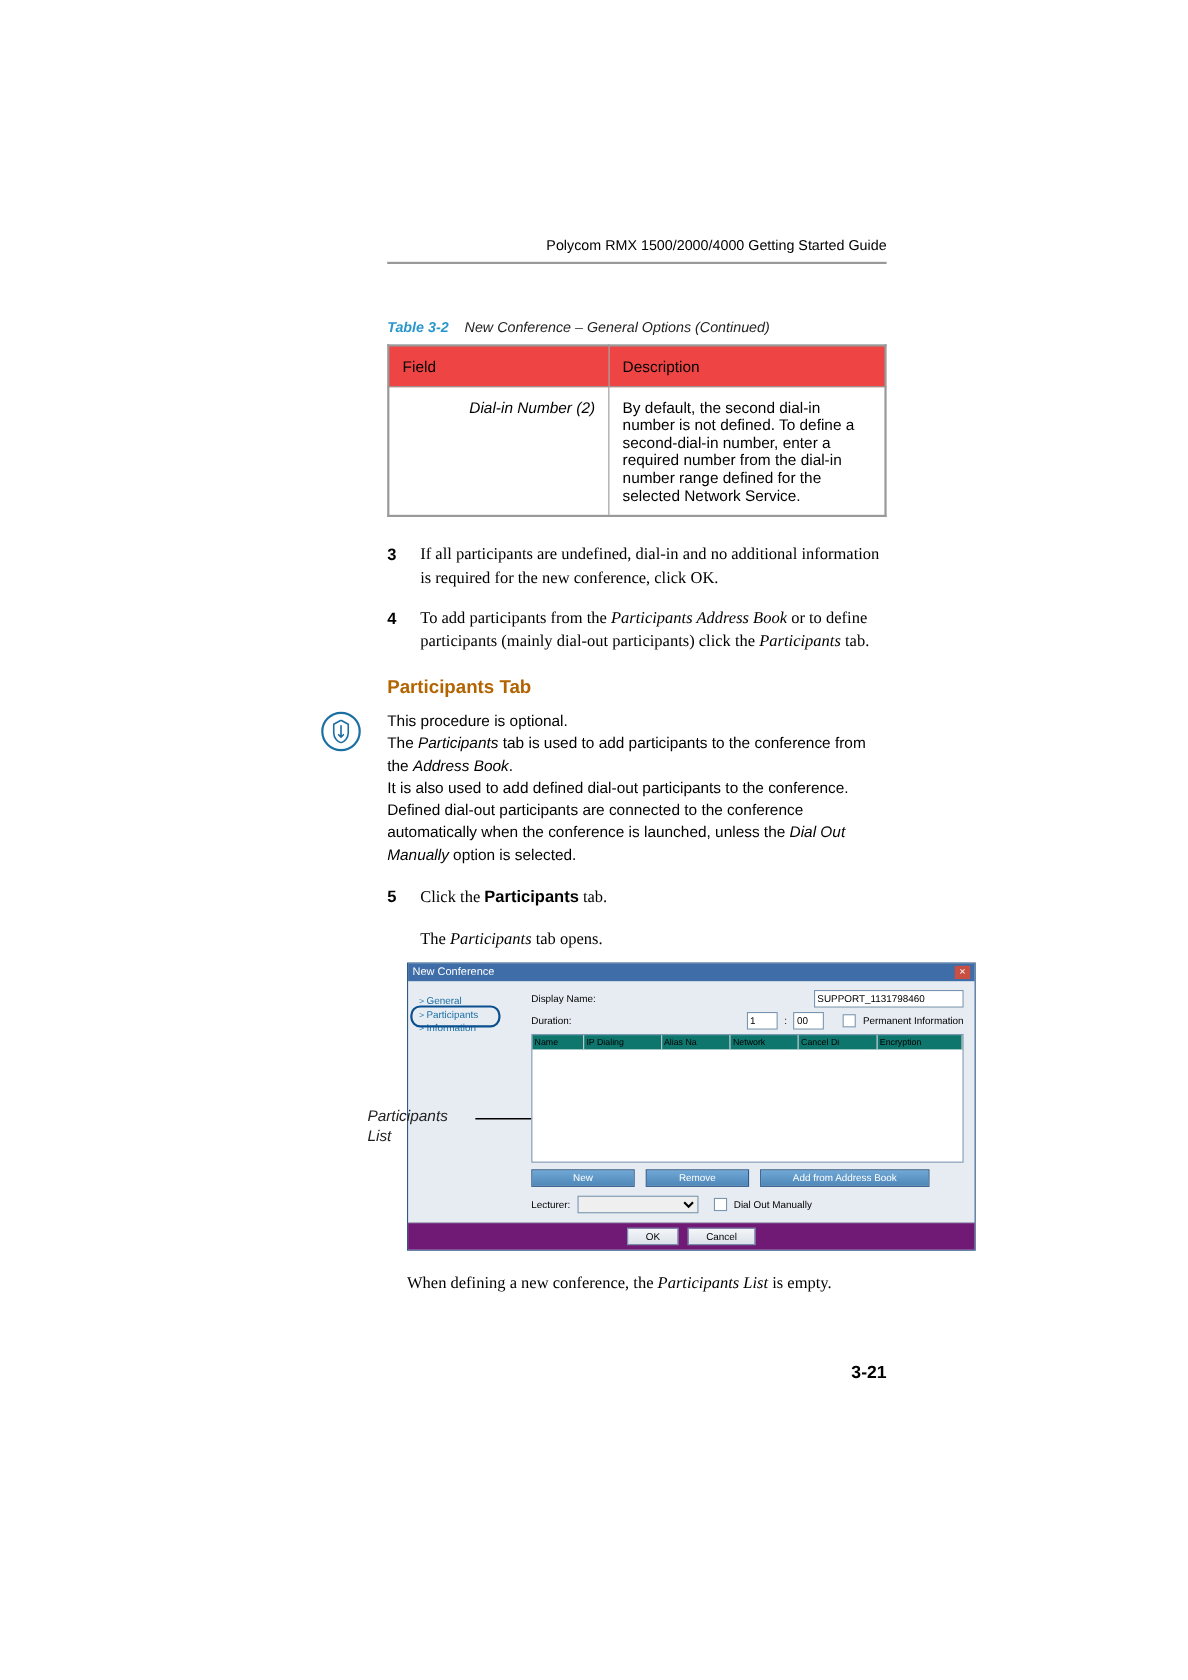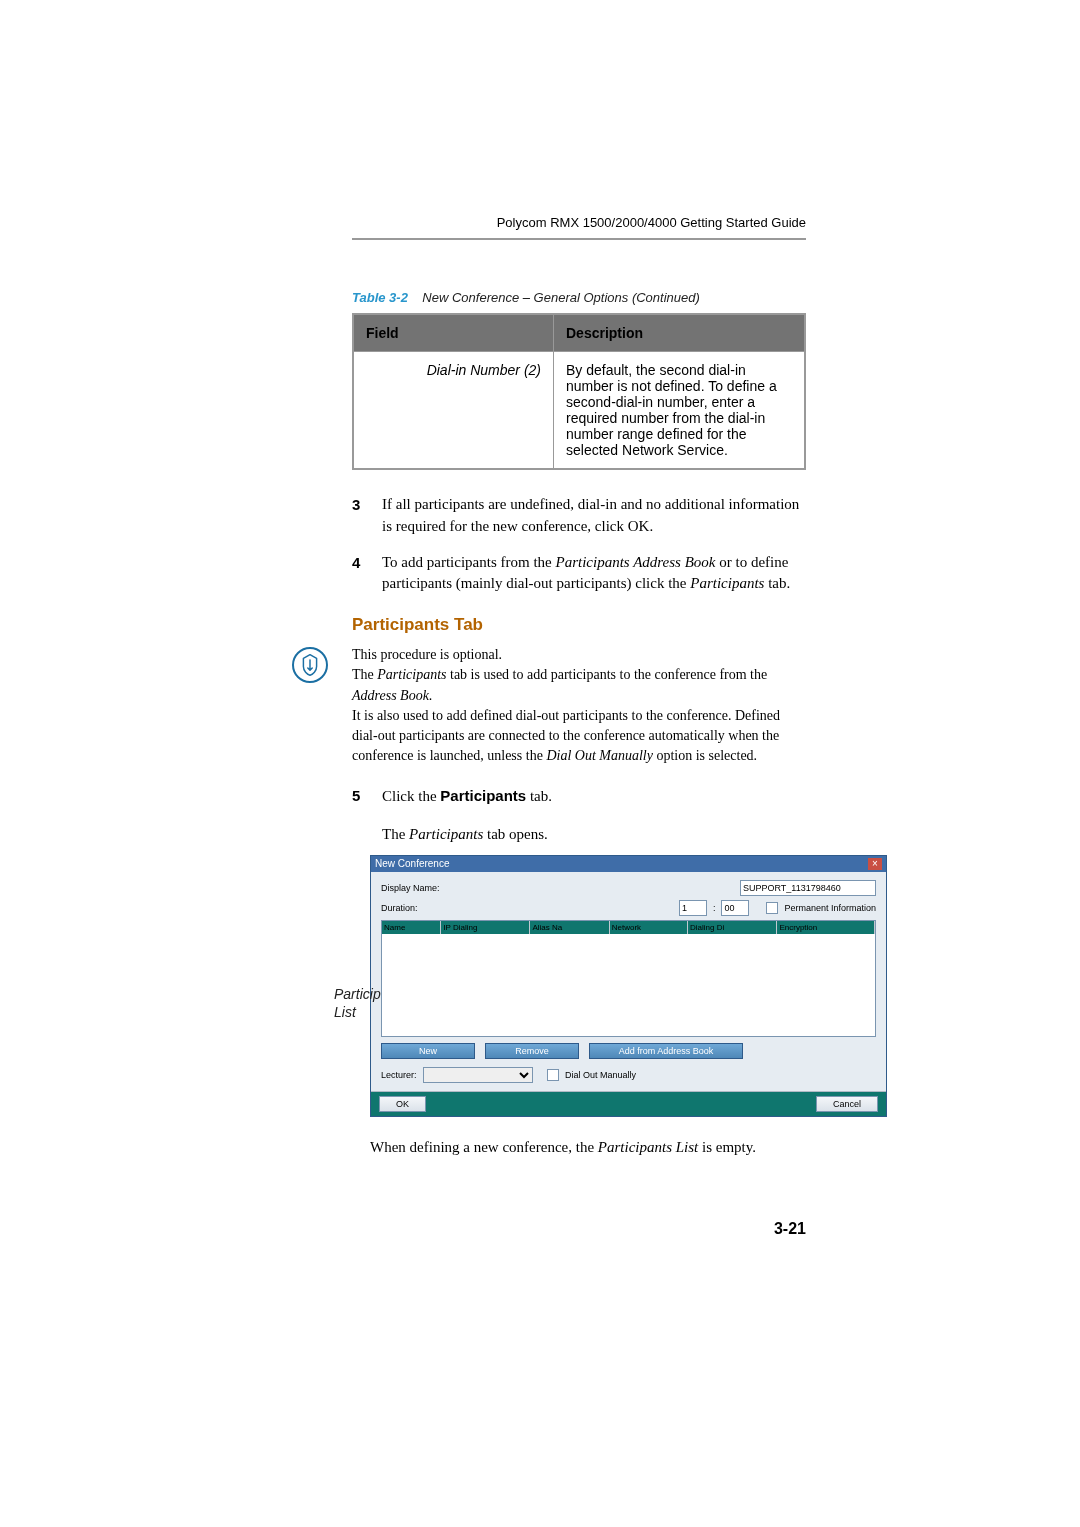--- a/index.html
+++ b/index.html
@@ -4,31 +4,31 @@
 <style>
   html, body { margin: 0; padding: 0; background: #fff; font-family: Arial, Helvetica, sans-serif; color: #000; }
   .page { width: 988px; min-height: 1527px; margin: 0 auto; padding: 215px 228px 0 306px; box-sizing: border-box; position: relative; }
   .running-head { text-align: right; font-size: 13px; color: #000; margin-bottom: 8px; }
   .rule { border-top: 2px solid #999; margin-bottom: 50px; }
   .table-caption { font-size: 13px; }
   .table-caption .lbl { font-weight: bold; font-style: italic; color: #2996cc; }
   .table-caption .txt { font-style: italic; color: #222; }
   table.opts { width: 100%; border-collapse: collapse; margin-top: 8px; margin-bottom: 24px; border: 2px solid #999; }
   table.opts th, table.opts td { border: 1px solid #999; padding: 10px 12px; font-size: 14px; text-align: left; vertical-align: top; }
-  table.opts th { background: #737373; font-weight: bold; }
+  table.opts th { background: #ef4444; font-weight: normal; }
   table.opts td.field { font-style: italic; width: 175px; text-align: right; }
   ol.steps { list-style: none; padding: 0; margin: 0 0 18px 0; }
   ol.steps > li { position: relative; padding-left: 30px; margin-bottom: 14px; font-family: Georgia, 'Times New Roman', serif; font-size: 15px; line-height: 1.45; }
   ol.steps > li .num { position: absolute; left: 0; top: 0; font-family: Arial, Helvetica, sans-serif; font-weight: bold; font-size: 15px; }
   .i { font-style: italic; }
   h2.participants { font-family: Arial, Helvetica, sans-serif; color: #b36300; font-size: 17px; font-weight: bold; margin: 20px 0 10px 0; }
   .note-row { position: relative; margin-left: -60px; padding-left: 60px; margin-bottom: 18px; }
   .note-icon { position: absolute; left: 0; top: 2px; width: 36px; height: 36px; border: 2px solid #1b6fa3; border-radius: 50%; box-sizing: border-box; display: flex; align-items: center; justify-content: center; }
   .note-icon svg { width: 18px; height: 22px; fill: #1b6fa3; }
-  .note-text { font-family: Liberation Serif, serif; font-size: 14px; line-height: 1.45; }
+  .note-text { font-family: Liberation Sans, sans-serif; font-size: 14px; line-height: 1.45; }
   .step-sub { font-family: Georgia, 'Times New Roman', serif; font-size: 15px; margin-left: 30px; margin-bottom: 12px; }
   .shot-wrap { position: relative; margin: 10px 0 0 0; }
   .annot { position: absolute; left: -18px; top: 130px; font-style: italic; font-family: Arial, Helvetica, sans-serif; font-size: 14px; color: #222; text-align: left; line-height: 1.3; }
   .annot-arrow { position: absolute; left: 80px; top: 130px; width: 62px; height: 30px; }
   .annot-arrow svg { width: 100%; height: 100%; }
   .dialog { margin-left: 18px; width: 515px; background: #e6ecf2; border: 1px solid #2e5a8a; font-family: Tahoma, Arial, sans-serif; font-size: 9px; color: #000; }
   .dialog .titlebar { background: linear-gradient(#3f6da8,#3f6da8); color: #fff; padding: 2px 4px; font-size: 10px; display: flex; justify-content: space-between; align-items: center; }
   .dialog .titlebar .x { background: #c94f43; color: #fff; width: 14px; height: 12px; text-align: center; line-height: 12px; font-size: 10px; }
   .dialog .body { display: flex; padding: 8px 10px 8px 10px; gap: 10px; flex-direction: column; }
   .top-area { display: flex; gap: 10px; }
@@ -41,21 +41,21 @@
   .row input[type=text] { height: 14px; font-size: 9px; border: 1px solid #7a95b0; padding: 0 2px; }
   .row .spin { width: 22px; }
   .chk { width: 10px; height: 10px; border: 1px solid #7a95b0; display: inline-block; vertical-align: middle; background: #fff; }
   .table-list { border: 1px solid #7a95b0; background: #fff; height: 115px; margin-top: 2px; position: relative; z-index: 1; }
   .table-list table { width: 100%; border-collapse: collapse; }
   .table-list th { background: #0f766e; border-right: 1px solid #c0c8d0; font-size: 8px; font-weight: normal; padding: 2px 2px; text-align: left; }
   .btns { margin-top: 6px; display: flex; gap: 10px; }
   .btn { background: linear-gradient(#6fa8d6,#4f88b8); color: #fff; border: 1px solid #2e5a8a; font-size: 9px; padding: 2px 16px; min-width: 60px; text-align: center; }
   .lecturer-row { display: flex; align-items: center; gap: 6px; margin-top: 8px; }
   .lecturer-row select { border: 1px solid #7a95b0; font-size: 9px; height: 16px; width: 110px; }
-  .dialog .footer { background: #0f766e; padding: 4px 8px; display: flex; justify-content: space-between; gap: 8px; border-top: 1px solid #b0bac5; }
+  .dialog .footer { background: #701a75; padding: 4px 8px; display: flex; justify-content: center; gap: 8px; border-top: 1px solid #b0bac5; }
   .dialog .footer .fbtn { border: 1px solid #7a95b0; background: linear-gradient(#f4f6f9,#dbe2ea); font-size: 9px; padding: 2px 16px; }
   .after-shot { font-family: Georgia, 'Times New Roman', serif; font-size: 15px; margin: 22px 0 0 18px; }
   .page-num { text-align: right; font-weight: bold; font-size: 16px; margin-top: 64px; }
   .sel-wrap { position: relative; display: inline-block; }
   .circle-tab { position: absolute; left: -8px; top: -3px; width: 78px; height: 16px; border: 2px solid #0a4f8f; border-radius: 9px; pointer-events: none; }
 </style>
 </head>
 <body>
 
 <div class="page">
@@ -135,20 +135,27 @@
         </svg>
     </div>
 
     <div class="dialog">
       <div class="titlebar">
         <span>New Conference</span>
         <span class="x">×</span>
       </div>
       <div class="body">
         <div class="top-area">
+          <div class="tree">
+            <div class="item"><span class="caret">&gt;</span><span>General</span></div>
+            <div class="item">
+              <span class="sel-wrap"><span class="caret">&gt;</span><span class="sel">Participants</span><span class="circle-tab"></span></span>
+            </div>
+            <div class="item"><span class="caret">&gt;</span><span>Information</span></div>
+          </div>
 
           <div class="main">
             <div class="row">
               <span class="lbl">Display Name:</span>
               <span style="flex:1"></span>
               <input type="text" style="width: 130px;" value="SUPPORT_1131798460">
             </div>
             <div class="row">
               <span class="lbl">Duration:</span>
               <span style="flex:1"></span>
@@ -161,21 +168,21 @@
             </div>
 
             <div class="table-list">
               <table>
                 <thead>
                   <tr>
                     <th>Name</th>
                     <th>IP Dialing</th>
                     <th>Alias Na</th>
                     <th>Network</th>
-                    <th>Dialing Di</th>
+                    <th>Cancel Di</th>
                     <th>Encryption</th>
                   </tr>
                 </thead>
               </table>
             </div>
 
             <div class="btns">
               <div class="btn">New</div>
               <div class="btn">Remove</div>
               <div class="btn" style="min-width:120px">Add from Address Book</div>

